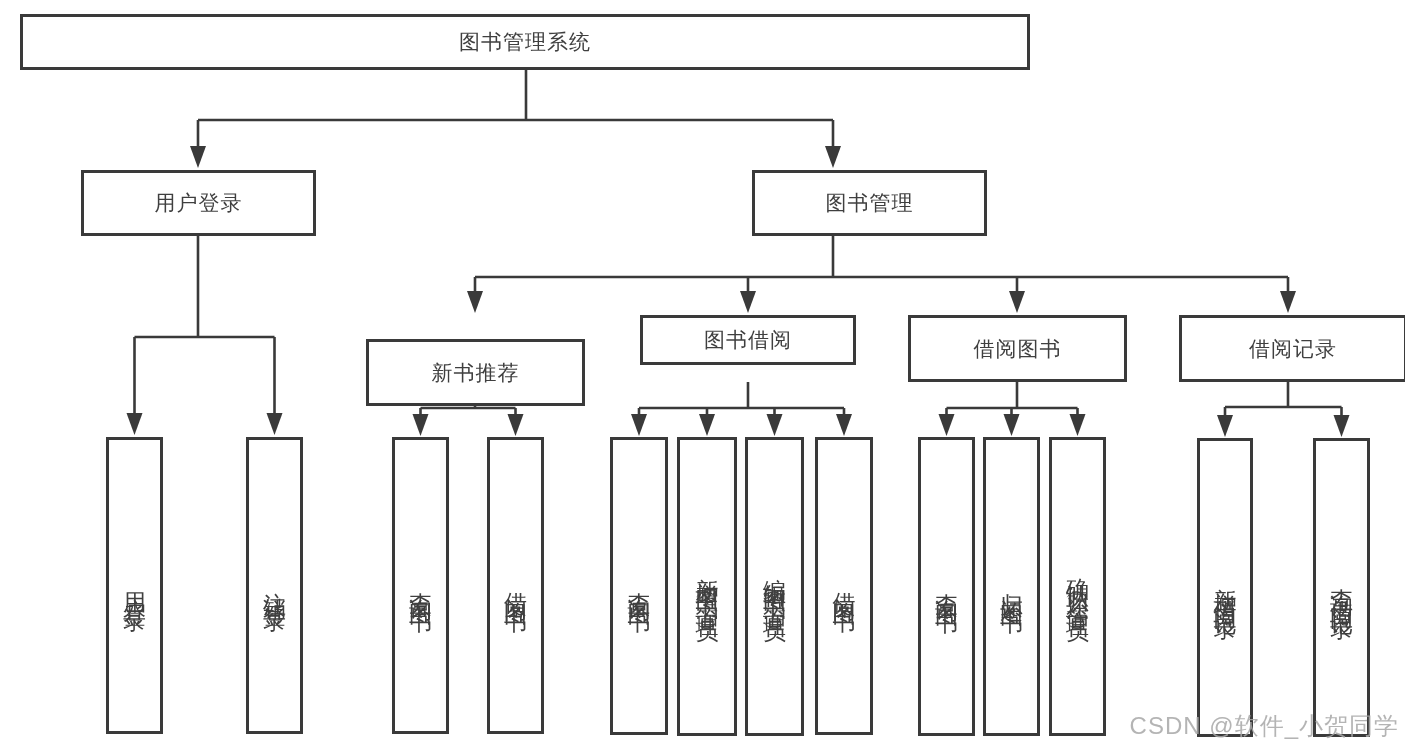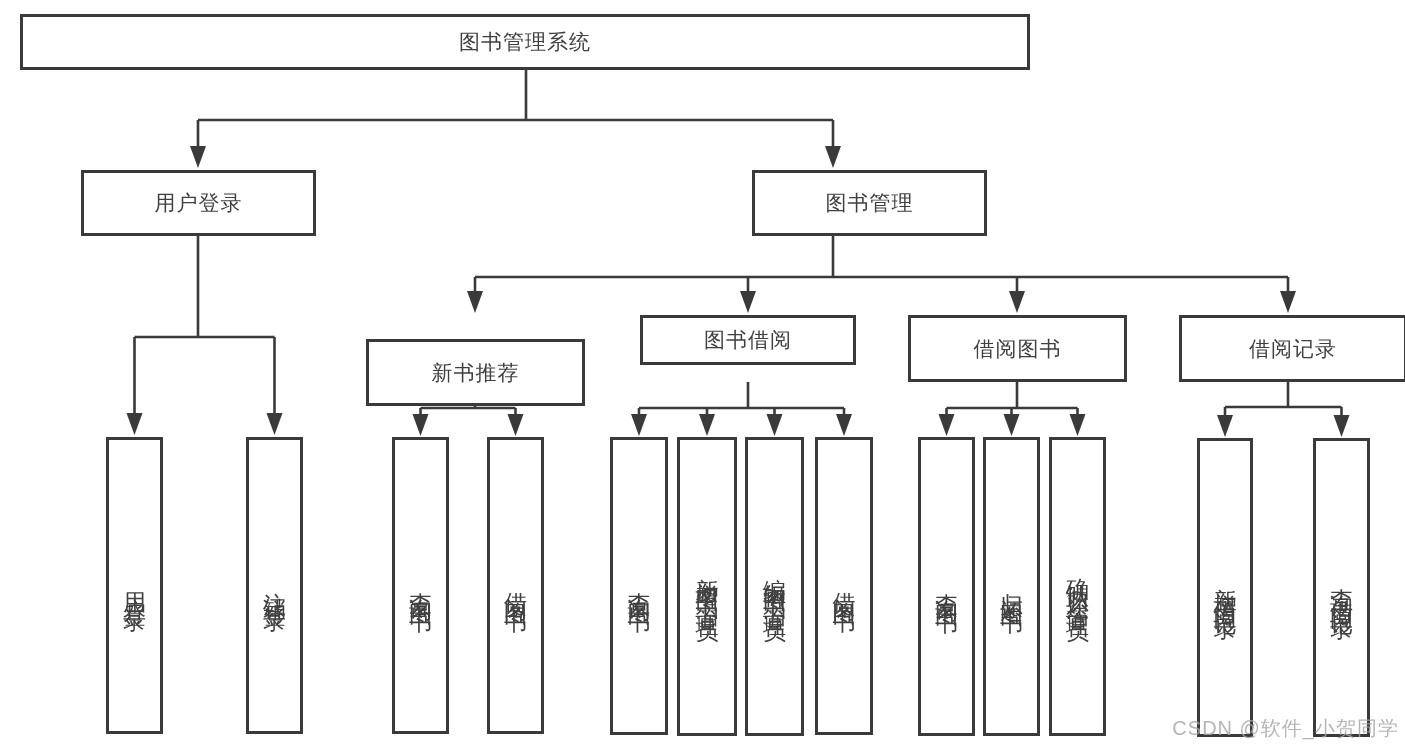--- a/index.html
+++ b/index.html
@@ -45,21 +45,21 @@
     font-size: 23px;
     letter-spacing: 6px;
     line-height: 1;
     white-space: nowrap;
   }
 
   .watermark {
     position: absolute;
     right: 6px;
     bottom: 5px;
-    font-size: 20px;
+    font-size: 24px;
     color: var(--watermark, #a8a8a8);
     opacity: 0.85;
     z-index: 3;
     letter-spacing: 1px;
     white-space: nowrap;
   }
 </style>
 </head>
 <body>
 

